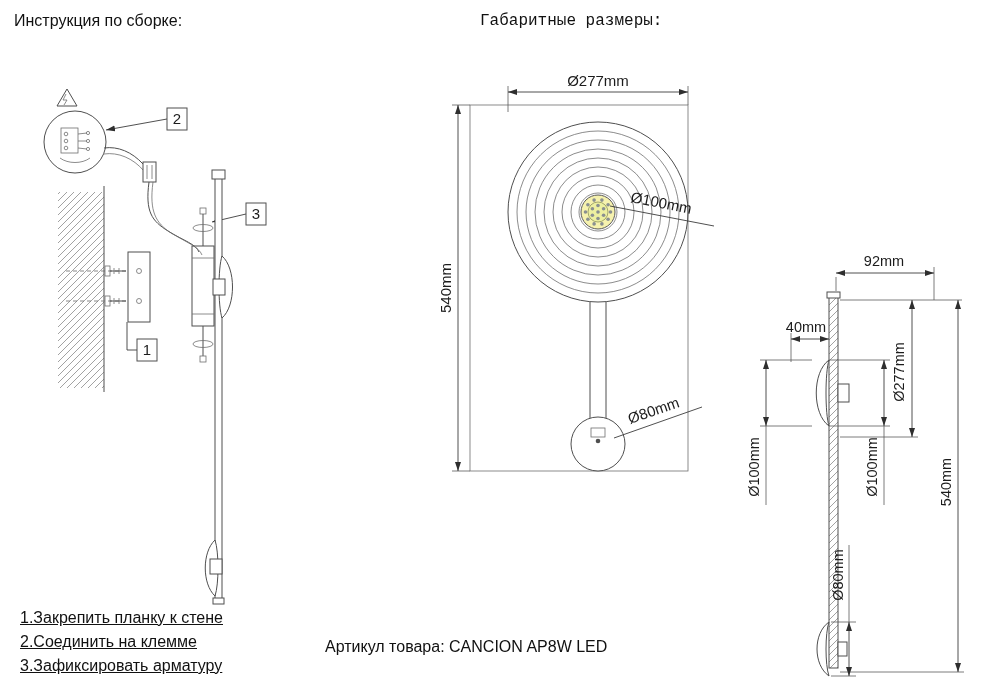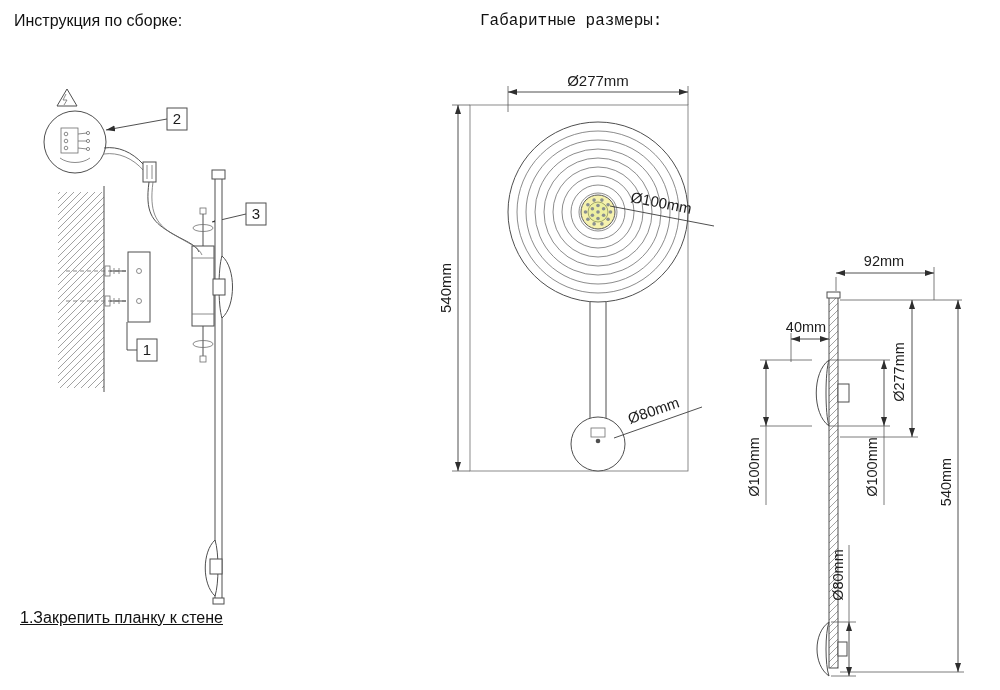--- a/index.html
+++ b/index.html
@@ -24,22 +24,25 @@
 </head>
 <body>
 
 <div id="page">
 
   <div class="title" id="assembly-title">Инструкция по сборке:</div>
   <div class="title" id="dimensions-title">Габаритные размеры:</div>
 
   <div id="instructions">
     <div>1.Закрепить планку к стене</div>
+    <div>2.Соединить на клемме</div>
+    <div>3.Зафиксировать арматуру</div>
   </div>
 
+  <div id="article">Артикул товара: CANCION AP8W LED</div>
 
   <svg width="1000" height="690" viewBox="0 0 1000 690">
     <defs>
       <pattern id="hatch" width="7" height="7" patternUnits="userSpaceOnUse" patternTransform="rotate(0)">
         <path d="M0,7 L7,0" stroke="#8a8a8a" stroke-width="0.8"></path>
       </pattern>
       <marker id="arrow" orient="auto-start-reverse" markerUnits="userSpaceOnUse" markerWidth="10" markerHeight="8" refX="9" refY="4">
         <path d="M0,1 L9,4 L0,7 Z" fill="#2e2e2e"></path>
       </marker>
     </defs>

